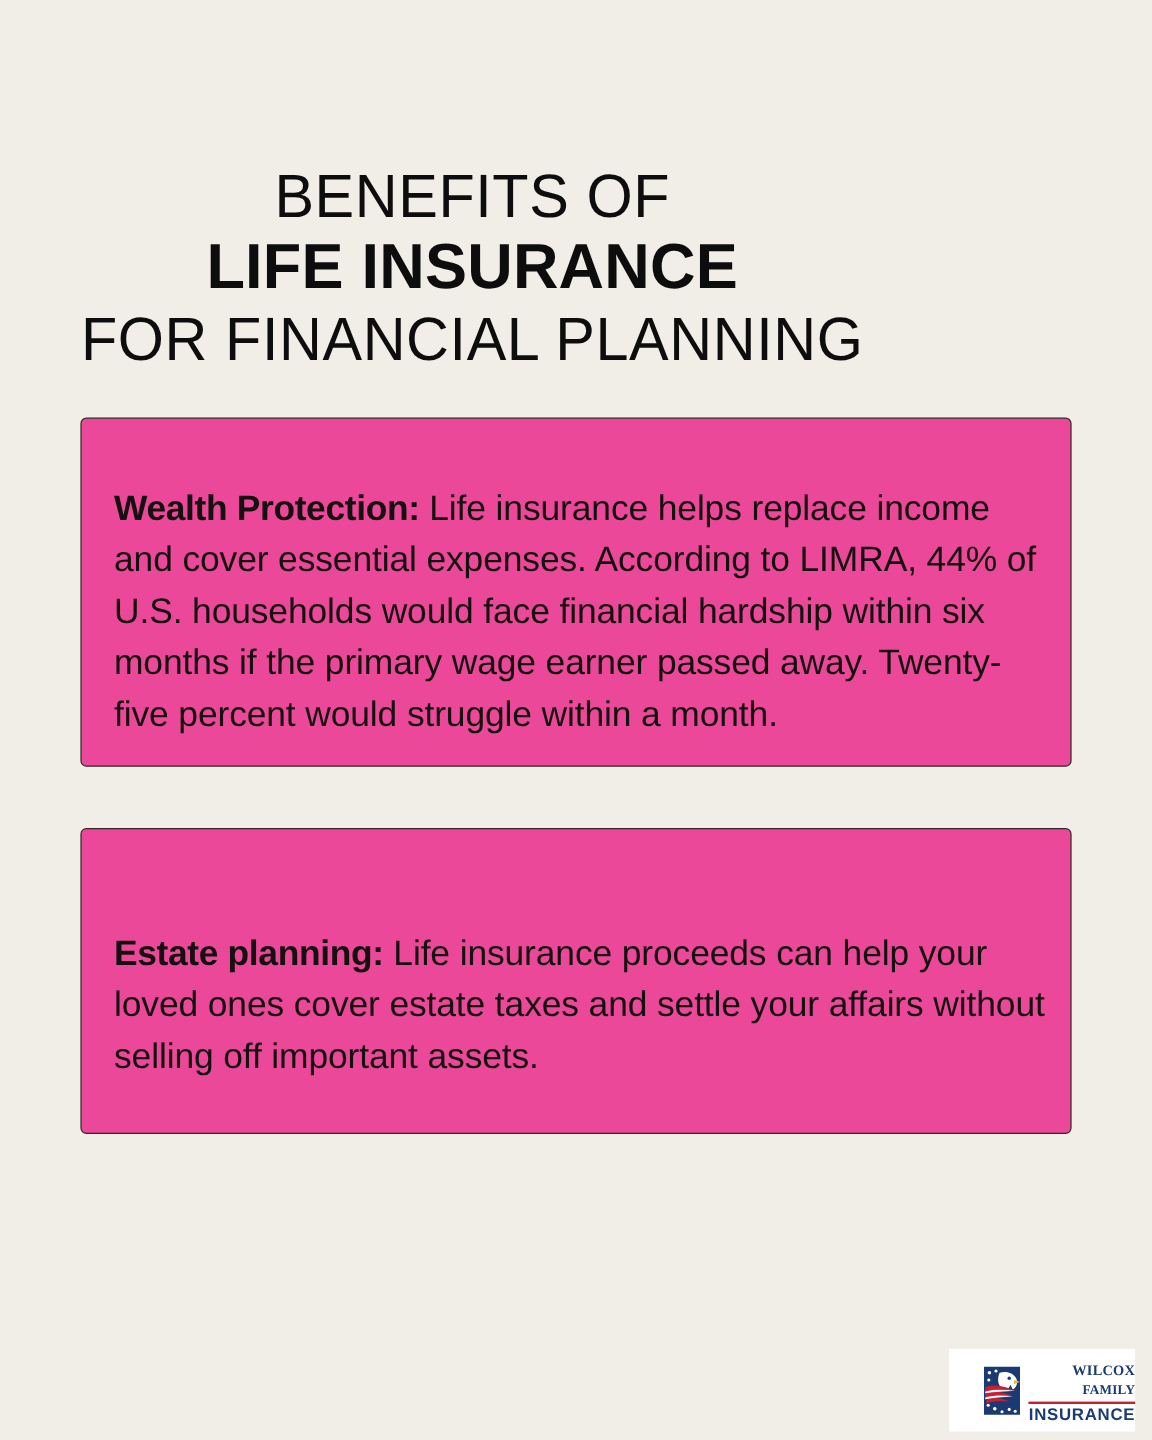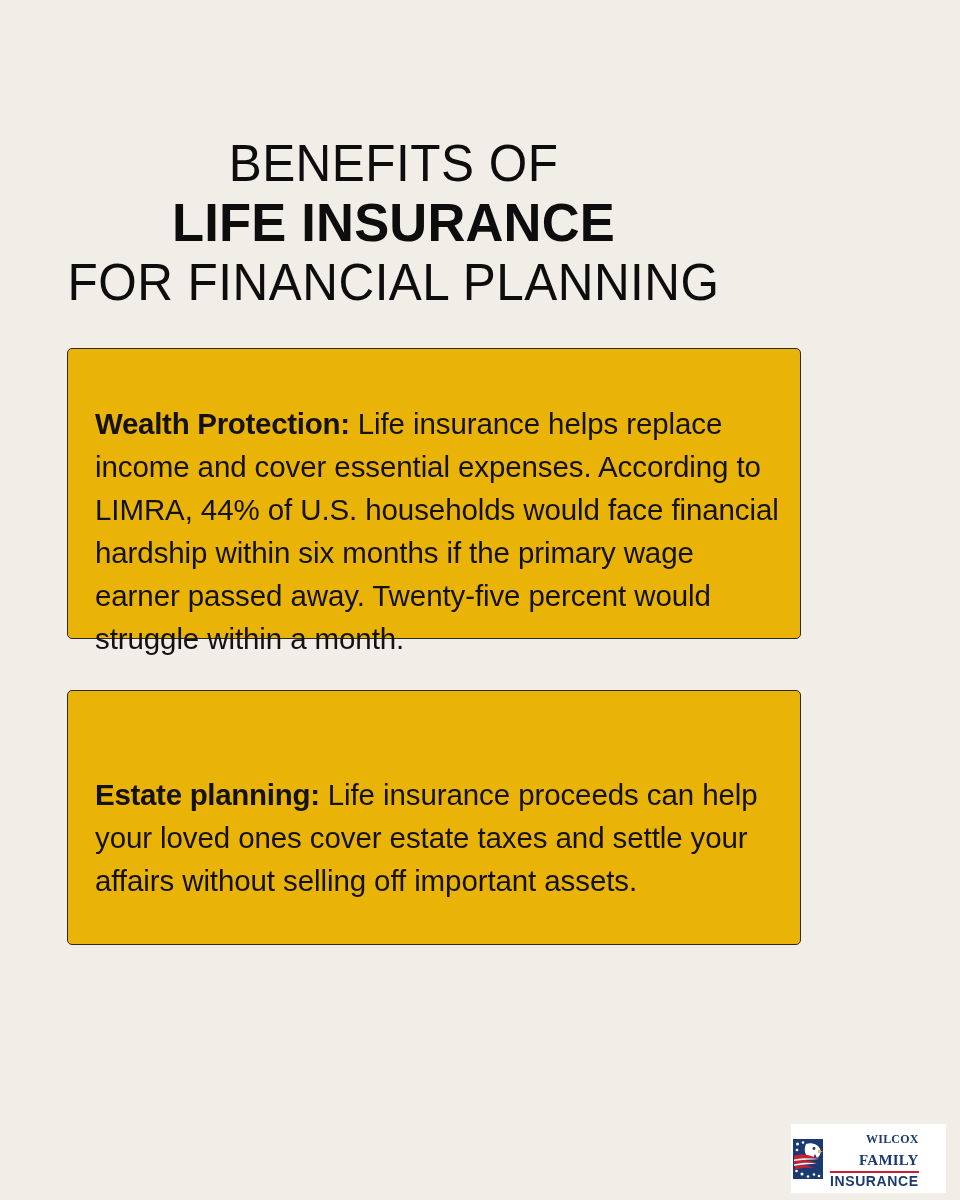--- a/index.html
+++ b/index.html
@@ -48,22 +48,22 @@
     font-weight: 300;
     font-size: 51px;
     margin-top: 8px;
     transform: scaleX(0.97);
   }
 
   
   .card {
     position: absolute;
     left: 67px;
-    width: 734px;
-    background: #eab308;
+    width: 826px;
+    background: #ec4899;
     border: 1.5px solid #2c2a26;
     border-radius: 5px;
     box-sizing: border-box;
   }
   #card-wealth {
     top: 348px;
     height: 291px;
   }
   #card-estate {
     top: 690px;
@@ -90,21 +90,21 @@
   
   .logo-badge {
     position: absolute;
     left: 791px;
     top: 1124px;
     width: 155px;
     height: 69px;
     background: #ffffff;
     display: flex;
     align-items: center;
-    justify-content: flex-start;
+    justify-content: flex-end;
   }
   .logo-inner {
     display: flex;
     align-items: center;
     gap: 5px;
   }
   .logo-mark { width: 34px; height: 42px; display: block; }
   .logo-words {
     display: flex;
     flex-direction: column;
@@ -114,21 +114,21 @@
   .logo-words .wline {
     font-family: "Liberation Serif", serif;
     color: #1b3a73;
     font-weight: 700;
     font-size: 17px;
     letter-spacing: 0.2px;
     font-variant: small-caps;
     text-transform: lowercase;
   }
   .logo-words .wline.first { font-size: 17px; }
-  .logo-words .wline.second { font-size: 22px; margin-top: 1px; }
+  .logo-words .wline.second { font-size: 16px; margin-top: 1px; }
   .logo-rule {
     width: 100%;
     height: 2px;
     background: #c8202e;
     margin: 2px 0 1px 0;
   }
   .logo-words .wline.third {
     font-family: "Liberation Sans", sans-serif;
     font-size: 14px;
     font-weight: 700;

